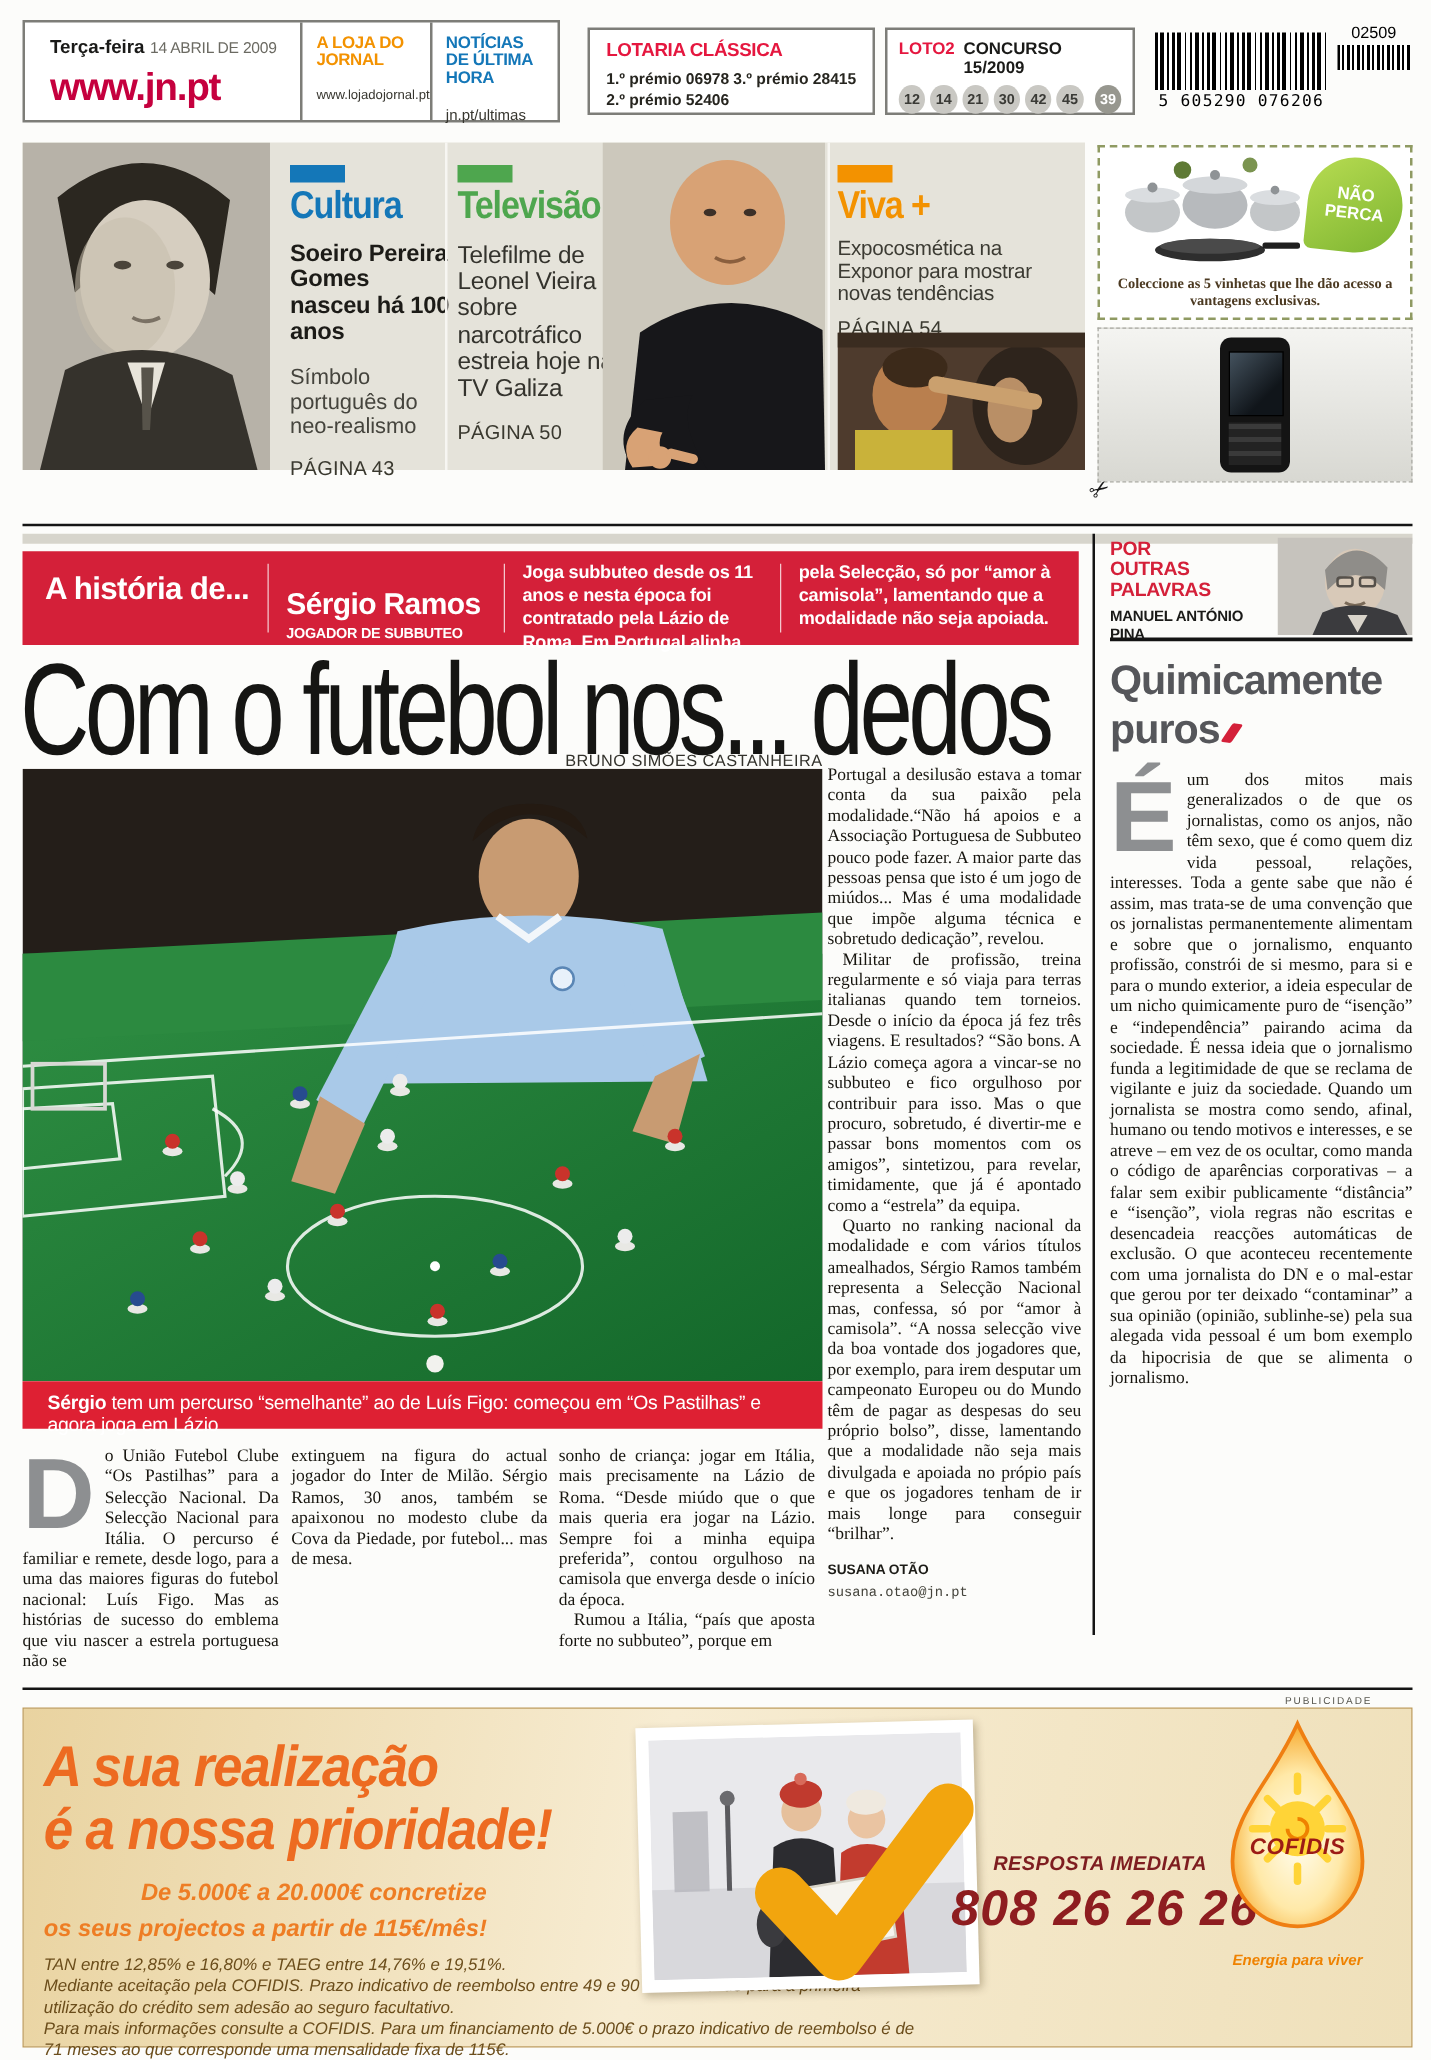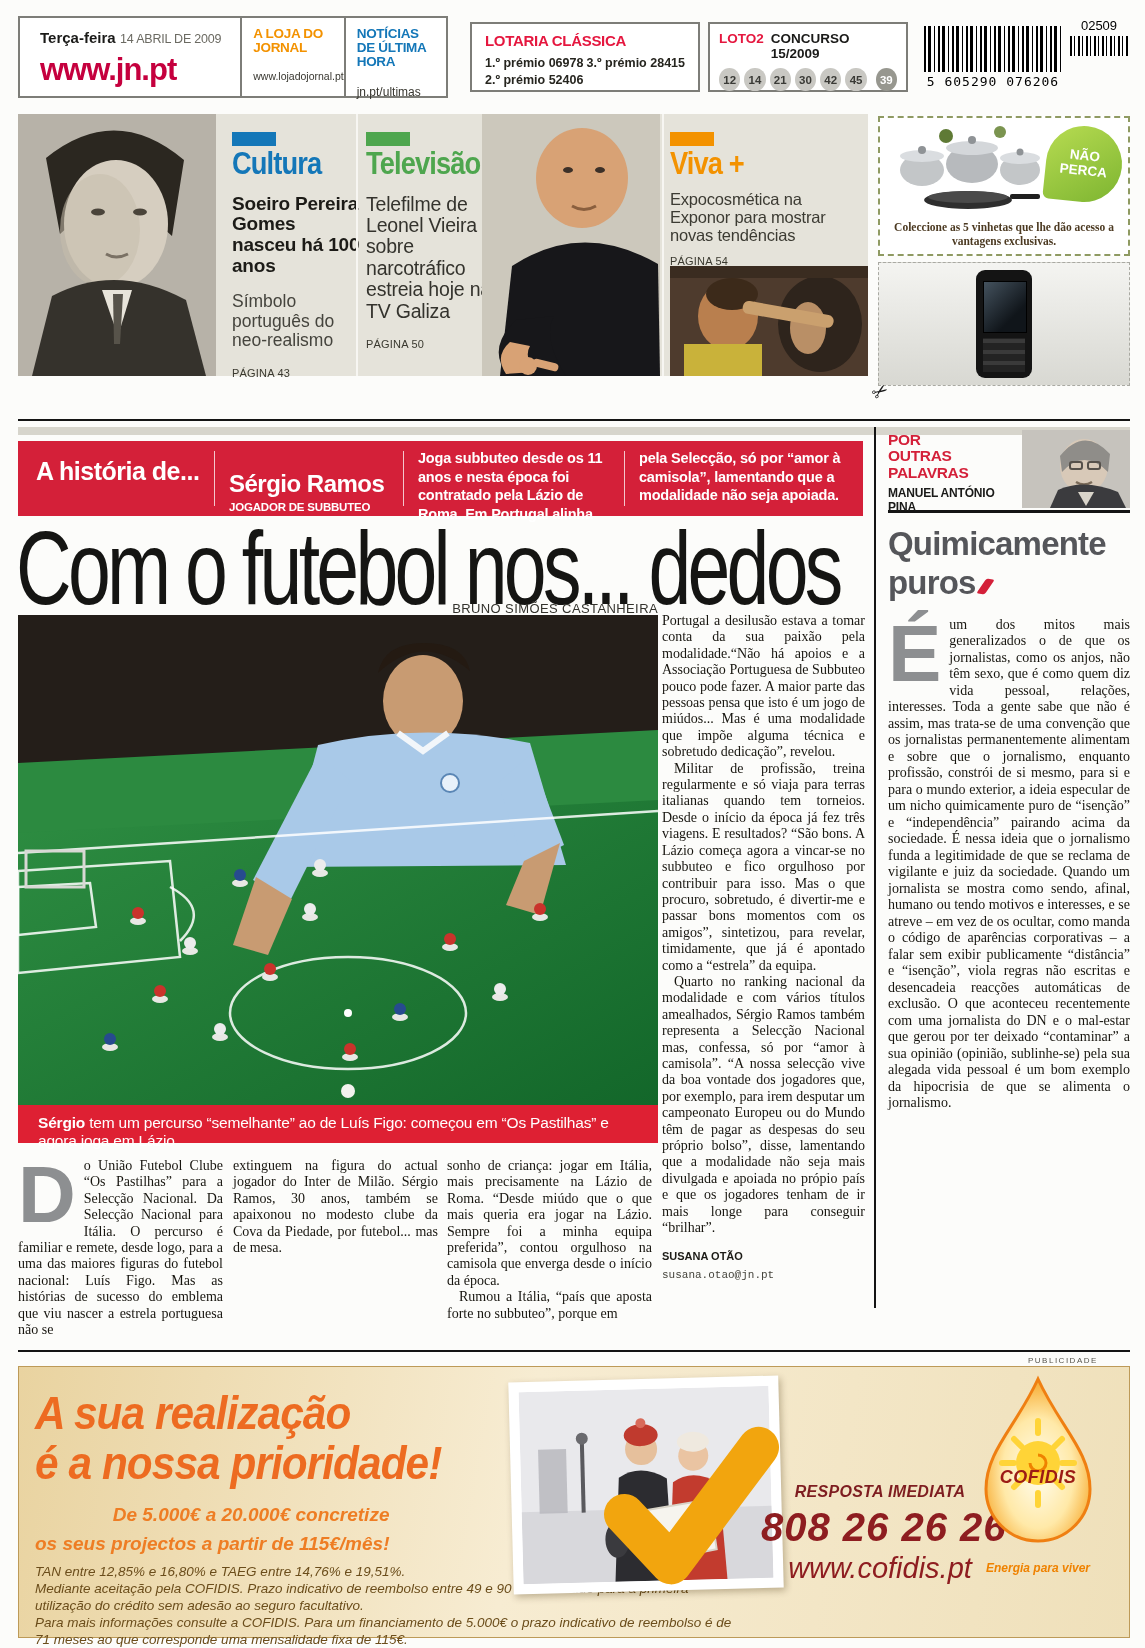--- a/index.html
+++ b/index.html
@@ -44,21 +44,21 @@
   .teasers{position:absolute;left:18px;top:114px;width:850px;height:262px;background:#e5e3da;}
   .t-photo1{position:absolute;left:0;top:0;width:198px;height:262px;}
   .t-div{position:absolute;top:0;width:2px;height:262px;background:#f7f6f2;}
   .t-block{position:absolute;top:18px;}
   .sec-bar{height:14px;}
   .sec-name{font-weight:bold;font-size:31px;letter-spacing:-1px;transform:scaleX(.88);transform-origin:0 0;
             display:block;line-height:1.05;margin-top:2px;white-space:nowrap;}
   .t-title{font-weight:bold;font-size:19px;line-height:1.1;margin-top:13px;color:#1c1b17;letter-spacing:-.2px;}
   .t-title.light{font-weight:normal;color:#34332d;font-size:19.5px;}
   .t-sub{font-size:17.5px;color:#45443d;line-height:1.12;margin-top:15px;}
-  .t-page{font-size:11px;color:#3a392f;margin-top:16px;letter-spacing:.2px;}
+  .t-page{font-size:16px;color:#3a392f;margin-top:16px;letter-spacing:.2px;}
   .tb-cultura{left:214px;width:132px;}
   .tb-tv{left:348px;width:150px;}
   .t-photo2{position:absolute;left:464px;top:0;width:178px;height:262px;}
   .tb-viva{left:652px;width:192px;}
   .tb-viva .t-title{font-weight:normal;font-size:16.5px;margin-top:9px;color:#3c3b33;}
   .tb-viva .t-page{margin-top:11px;}
   .t-photo3{position:absolute;left:652px;top:152px;width:198px;height:110px;}
   
   .coupon{position:absolute;left:878px;top:116px;width:252px;height:140px;border:2px dashed #8f9a62;
           background:#fff;box-sizing:border-box;}
@@ -453,21 +453,20 @@
         <polygon points="118,122 188,112 194,162 124,174" fill="#f6f4ee" stroke="#d8d4c8" stroke-width="2"></polygon>
         <ellipse cx="95" cy="150" rx="12" ry="18" fill="#3a3a3e"></ellipse>
       </svg>
     </div>
     <svg class="ad-check" viewBox="0 0 120 110">
       <path d="M14,58 L46,92 L106,12" fill="none" stroke="#f2a50e" stroke-width="28" stroke-linecap="round" stroke-linejoin="round"></path>
     </svg>
     <div class="ad-right">
       <div class="ad-resp">RESPOSTA IMEDIATA</div>
       <div class="ad-phone">808 26 26 26</div>
-      <div class="ad-site">www.cofidis.pt</div>
     </div>
     <div class="ad-logo">
       <div class="logo-drop">
         <svg viewBox="0 0 124 178" width="124" height="178">
           <defs>
             <radialGradient id="cg" cx=".5" cy=".58" r=".62">
               <stop offset="0" stop-color="#fffdf0"></stop>
                 <stop offset=".55" stop-color="#ffe9a8"></stop>
                 <stop offset="1" stop-color="#f59d16"></stop>
             </radialGradient>

